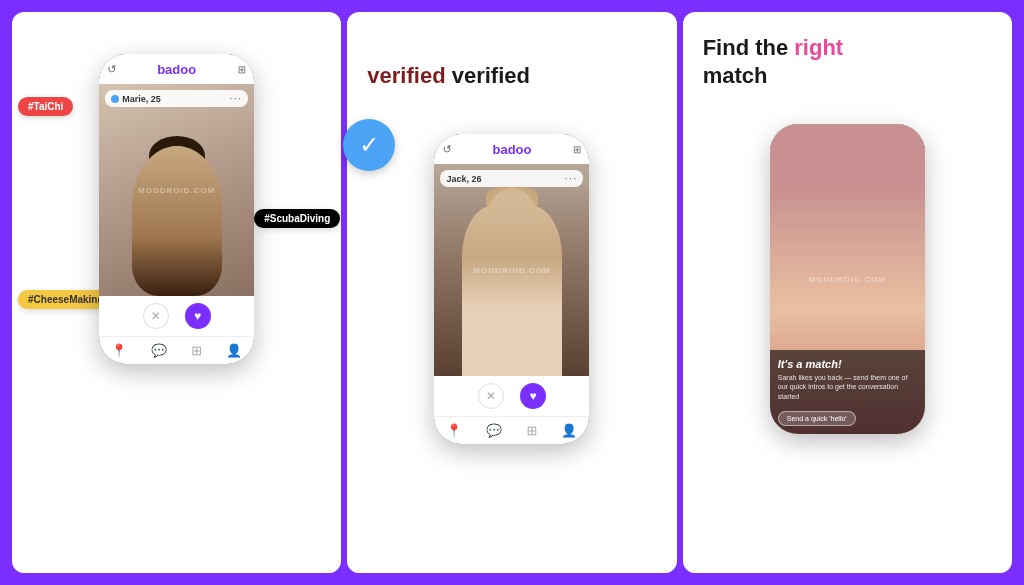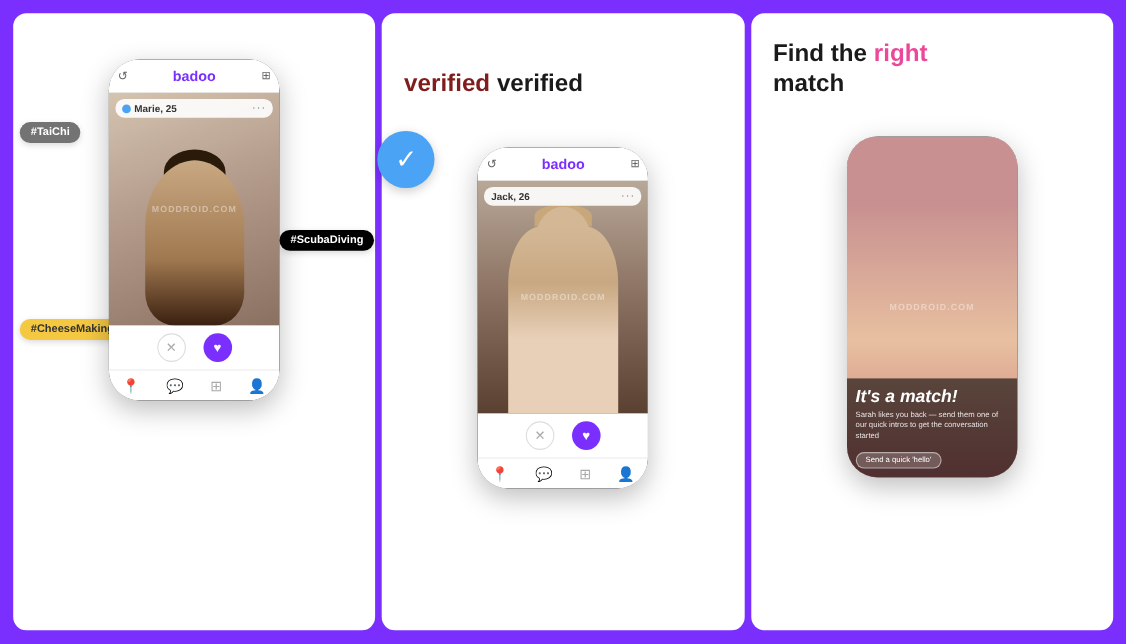--- a/index.html
+++ b/index.html
@@ -168,22 +168,22 @@
       padding: 4px 10px;
       border-radius: 20px;
       font-size: 10px;
       font-weight: 700;
       color: #fff;
       white-space: nowrap;
       box-shadow: 0 2px 6px rgba(0,0,0,0.15);
     }
 
     .pill-taichi {
-      background: #737373;
-      top: 57px;
+      background: #ef4444;
+      top: 43px;
       left: -10px;
     }
 
     .pill-scuba {
       background: #000000;
       top: 155px;
       right: -15px;
       text-align: right;
     }
 
@@ -336,21 +336,21 @@
       position: absolute;
       bottom: 0;
       left: 0;
       right: 0;
       background: rgba(0,0,0,0.6);
       padding: 8px;
       color: #fff;
     }
 
     .match-title {
-      font-size: 16px;
+      font-size: 11px;
       font-weight: 700;
       color: #fff;
       margin-bottom: 3px;
     }
 
     .match-title .its {
       font-style: italic;
     }
 
     .match-desc {

